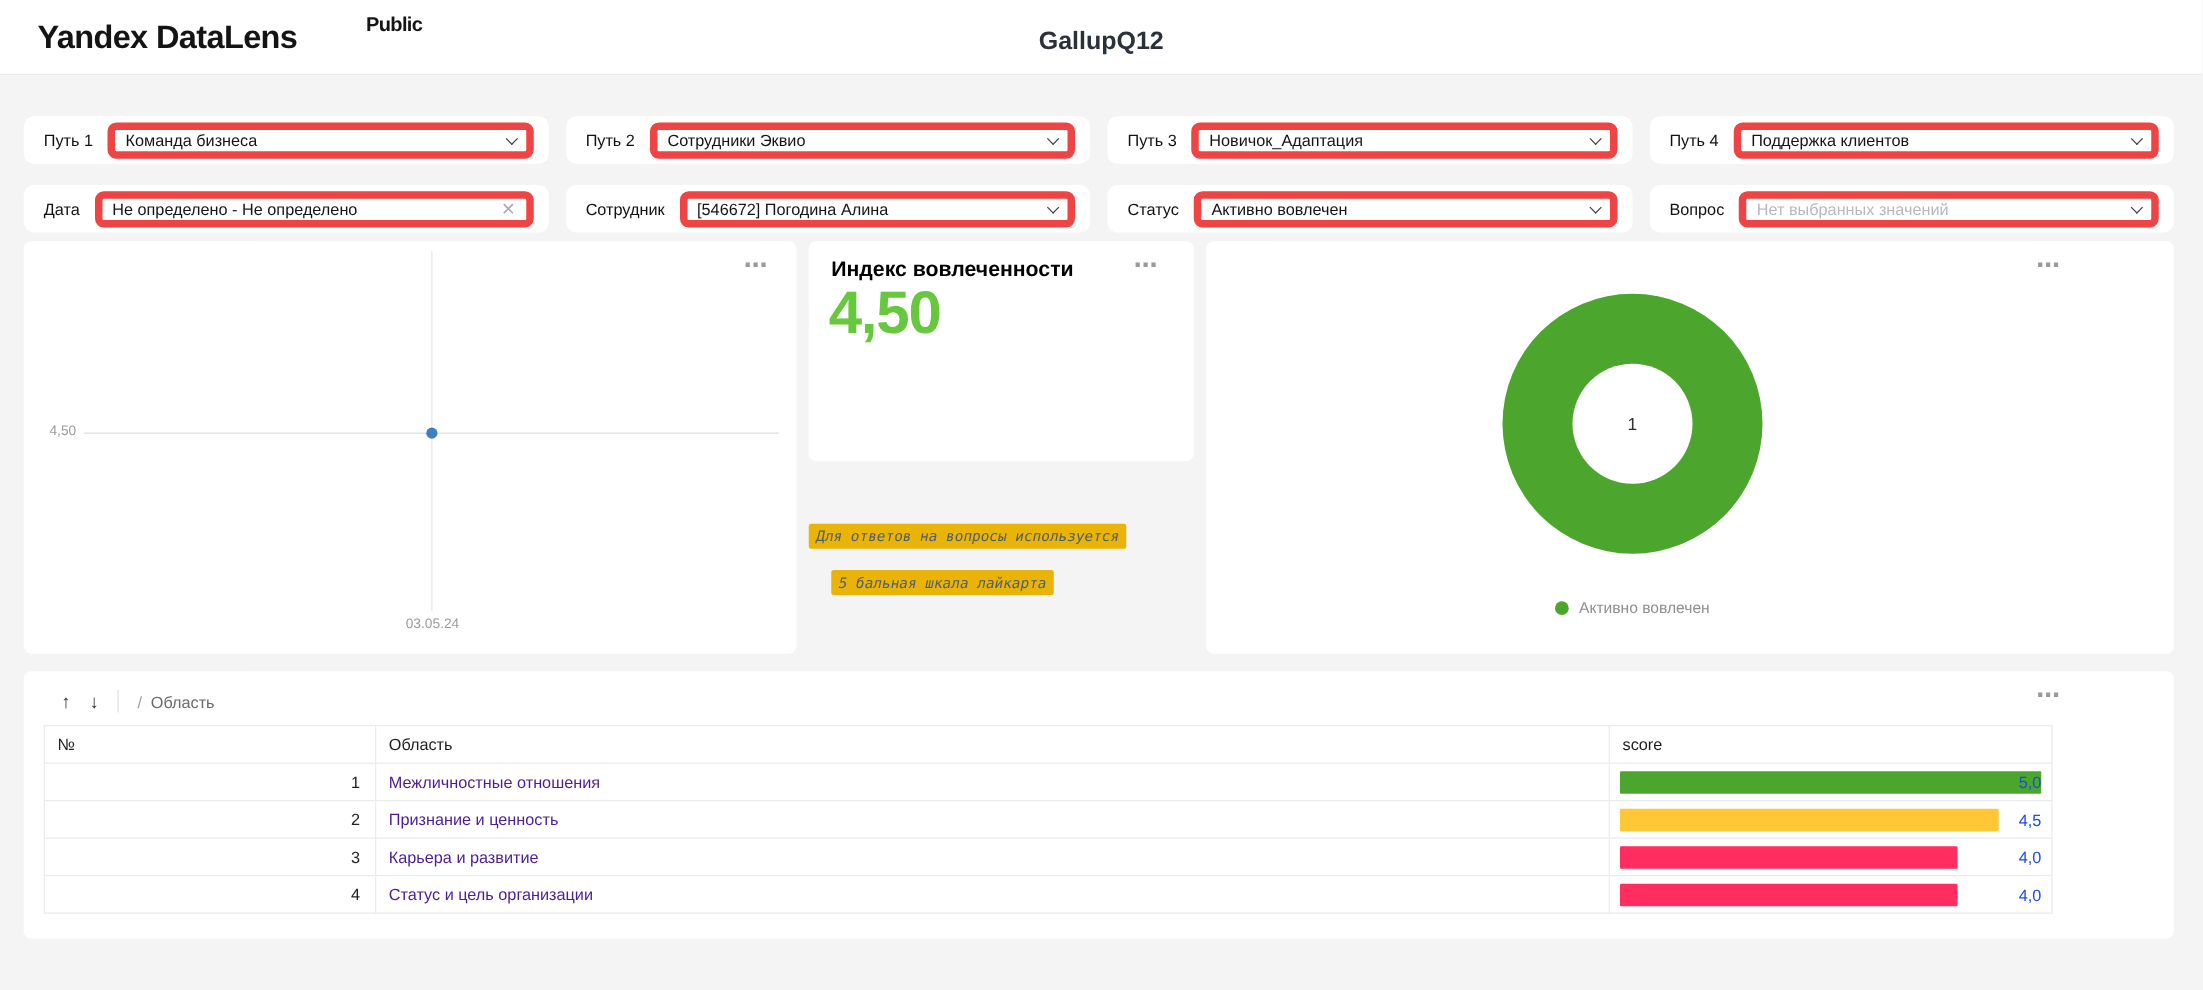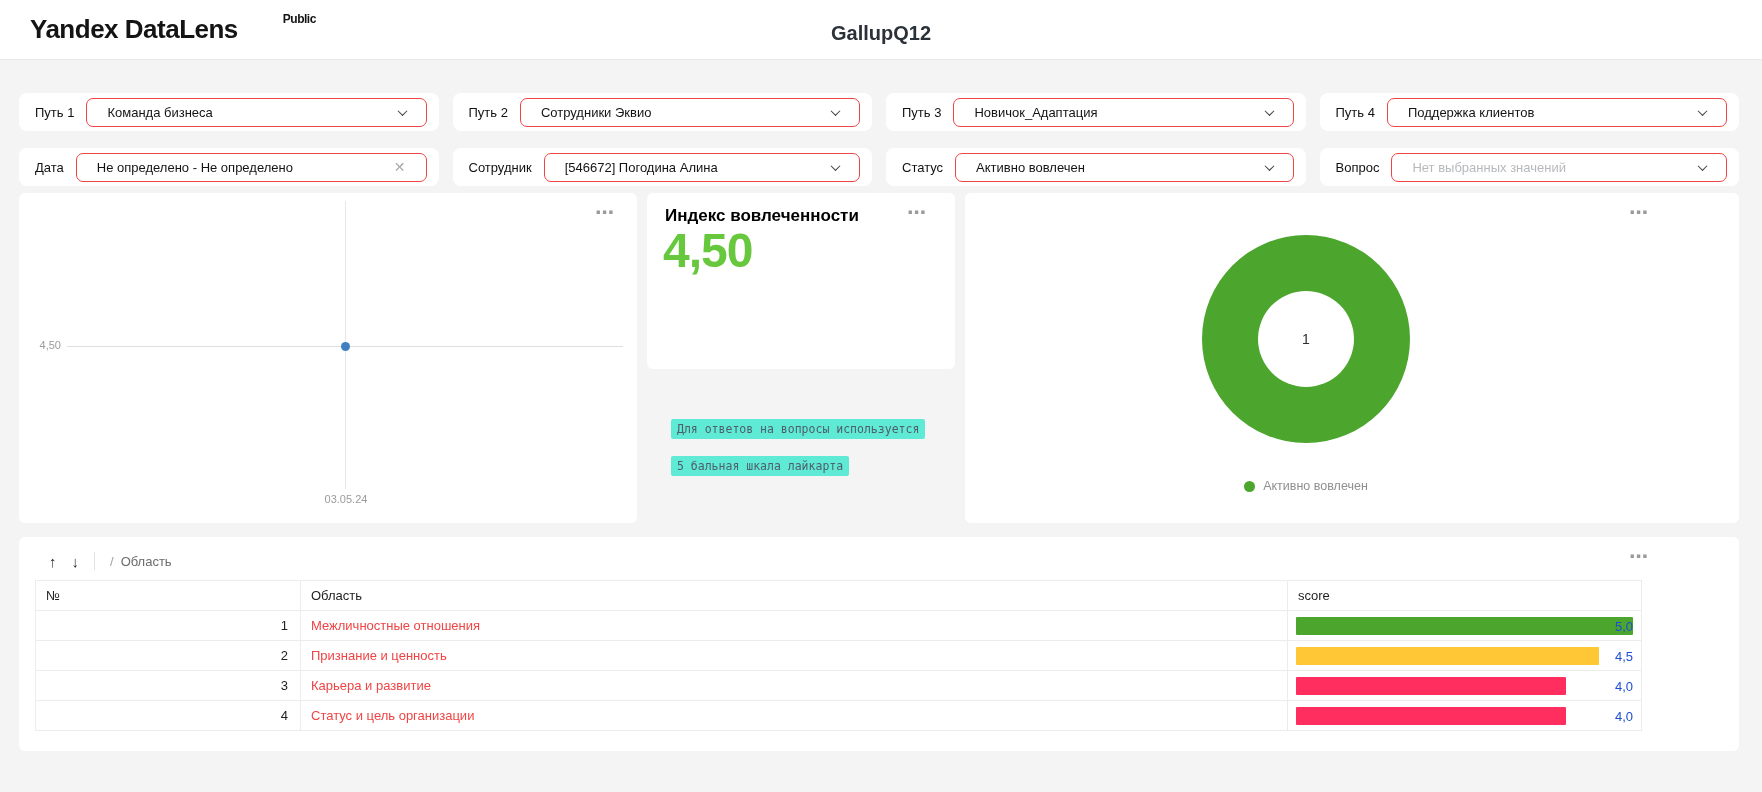--- a/index.html
+++ b/index.html
@@ -7,28 +7,28 @@
   body {
     position: relative;
     background: #f4f4f5;
     font-family: "Liberation Sans", "DejaVu Sans", sans-serif;
     color: #222;
     overflow: hidden;
   }
   
   .header { position:absolute; top:0; left:0; right:0; height:60px; background:#fff; border-bottom:1px solid #e9e9e9; z-index:5; }
   .logo { position:absolute; left:30px; top:14px; font-size:26px; font-weight:700; color:#141414; letter-spacing:-0.5px; white-space:nowrap; }
-  .logo-badge { font-size:12px; font-weight:700; vertical-align:top; position:relative; top:-2px; margin-left:0;padding-left:45px; }
+  .logo-badge { font-size:16px; font-weight:700; vertical-align:top; position:relative; top:-2px; margin-left:10px;padding-left:45px; }
   .page-title { position:absolute; left:0; right:0; top:22px; text-align:center; font-size:20px; font-weight:700; color:#2b3138; }
 
   
   .filters { position:absolute; left:19px; right:23px; top:93px; display:grid; grid-template-columns:repeat(4,1fr); column-gap:14px; row-gap:17px; }
   .filter-card { background:#fff; border-radius:8px; height:38px; display:flex; align-items:center; padding:0 12px 0 16px; gap:12px; }
   .filter-label { font-size:13px; color:#111; white-space:nowrap; }
-  .filter-select { flex:1; min-width:0; height:29px; border:1px solid #ef4444; border-radius:7px; background:#fff; display:flex; align-items:center; justify-content:space-between; padding:0 20px; font-size:13px; color:#141414; cursor:pointer; }
+  .filter-select { flex:1; min-width:0; height:29px; border:6px solid #ef4444; border-radius:7px; background:#fff; display:flex; align-items:center; justify-content:space-between; padding:0 8px; font-size:13px; color:#141414; cursor:pointer; }
   .filter-value { overflow:hidden; white-space:nowrap; text-overflow:ellipsis; }
   .filter-value.placeholder { color:#b6b9bc; }
   .chevron { width:7px; height:7px; border-right:1.5px solid #3d3d3d; border-bottom:1.5px solid #3d3d3d; transform:rotate(45deg) translate(-1px,-1px); flex:none; }
   .clear-x { color:#ababab; font-size:14px; flex:none; cursor:pointer; line-height:1; }
 
   
   .cards { position:absolute; left:19px; top:193px; width:1720px; height:330px; }
   .card { position:absolute; background:#fff; border-radius:6px; }
   .menu-btn { position:absolute; font-size:19px; font-weight:700; color:#9a9a9a; letter-spacing:1px; line-height:1; cursor:pointer; }
 
@@ -37,44 +37,44 @@
   .y-tick { position:absolute; left:4px; top:146px; width:38px; text-align:right; font-size:11px; color:#9b9b9b; }
   .grid-h { position:absolute; left:48px; right:14px; top:153px; height:1px; background:#dedede; }
   .grid-v { position:absolute; left:326px; top:8px; width:1px; height:288px; background:#e7e7e7; }
   .data-point { position:absolute; left:322px; top:149px; width:9px; height:9px; border-radius:50%; }
   .x-tick { position:absolute; left:286px; top:300px; width:82px; text-align:center; font-size:11px; color:#9b9b9b; }
 
   .card-indicator { left:628px; top:0; width:308px; height:176px; }
   .card-indicator .menu-btn { top:10px; right:28px; }
   .ind-title { position:absolute; left:18px; top:13px; font-size:17px; font-weight:600; color:#000000; }
   .ind-value { position:absolute; left:16px; top:30px; font-size:48px; font-weight:700; letter-spacing:-1px; }
-  .chip { position:absolute; left:652px; background:#5eead4; color:#505e6b; font-family:"DejaVu Sans Mono","Liberation Mono",monospace; font-size:11.5px; padding:3px 6px; border-radius:2px; white-space:nowrap; }
+  .chip { position:absolute; left:628px; background:#eab308; color:#505e6b; font-family:"DejaVu Sans Mono","Liberation Mono",monospace; font-size:11.5px; padding:3px 6px; border-radius:2px; white-space:nowrap;font-style:italic; }
   .chip-1 { top:226px; }
-  .chip-2 { top:263px; }
+  .chip-2 { top:263px;margin-left:18px; }
 
   .card-donut { left:946px; top:0; width:774px; height:330px; }
   .card-donut .menu-btn { top:10px; right:90px; }
   .donut { position:absolute; left:237px; top:42px; width:208px; height:208px; border-radius:50%; display:flex; align-items:center; justify-content:center; }
   .donut-hole { width:96px; height:96px; border-radius:50%; background:#fff; display:flex; align-items:center; justify-content:center; font-size:14px; color:#2e2e2e; }
   .donut-legend { position:absolute; left:141px; top:286px; width:400px; display:flex; align-items:center; justify-content:center; gap:8px; font-size:12.5px; color:#8f8f8f; cursor:pointer; }
   .legend-dot { width:11px; height:11px; border-radius:50%; flex:none; }
 
   
   .card-table { position:absolute; left:19px; top:537px; width:1720px; height:214px; background:#fff; border-radius:6px; }
   .card-table .menu-btn { top:10px; right:90px; }
   .tbl-toolbar { position:absolute; left:30px; top:15px; display:flex; align-items:center; gap:15px; }
   .sort-arrow { font-size:15px; color:#2f2f2f; cursor:pointer; line-height:1; }
   .tb-sep { width:1px; height:18px; background:#e2e2e2; }
   .crumb-slash { color:#a0a0a0; font-size:13px; }
   .crumb-label { color:#6b6b6b; font-size:13px; margin-left:-8px; }
   table.tbl { position:absolute; left:16px; top:43px; width:1606px; border-collapse:collapse; font-size:13px; table-layout:fixed; }
   .tbl th, .tbl td { border:1px solid #ececec; height:30px; vertical-align:middle; }
   .tbl th { text-align:left; font-weight:500; color:#1f1f1f; padding:0 10px; background:#fff; }
   td.cell-num { text-align:right; padding-right:12px; color:#222; }
-  td.cell-area { padding-left:10px; color:#ef4444; }
+  td.cell-area { padding-left:10px; color:#4c1d95; }
   td.cell-score { position:relative; padding:0; }
   .score-bar { position:absolute; left:8px; top:50%; transform:translateY(-50%); height:18px; border-radius:1px; }
   .score-label { position:absolute; right:8px; top:50%; transform:translateY(-50%); color:#1d4ed8; }
 </style>
 </head>
 <body>
 
 <div class="header">
   <div class="logo"><span>Yandex DataLens</span><span class="logo-badge">Public</span></div>
   <div class="page-title">GallupQ12</div>

